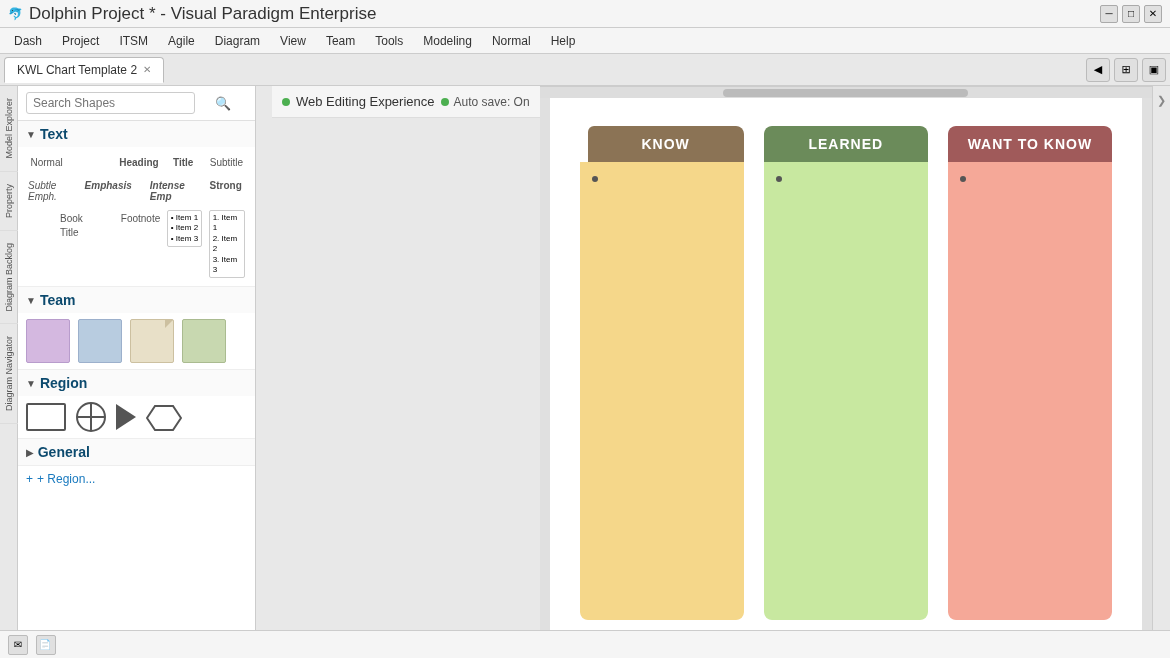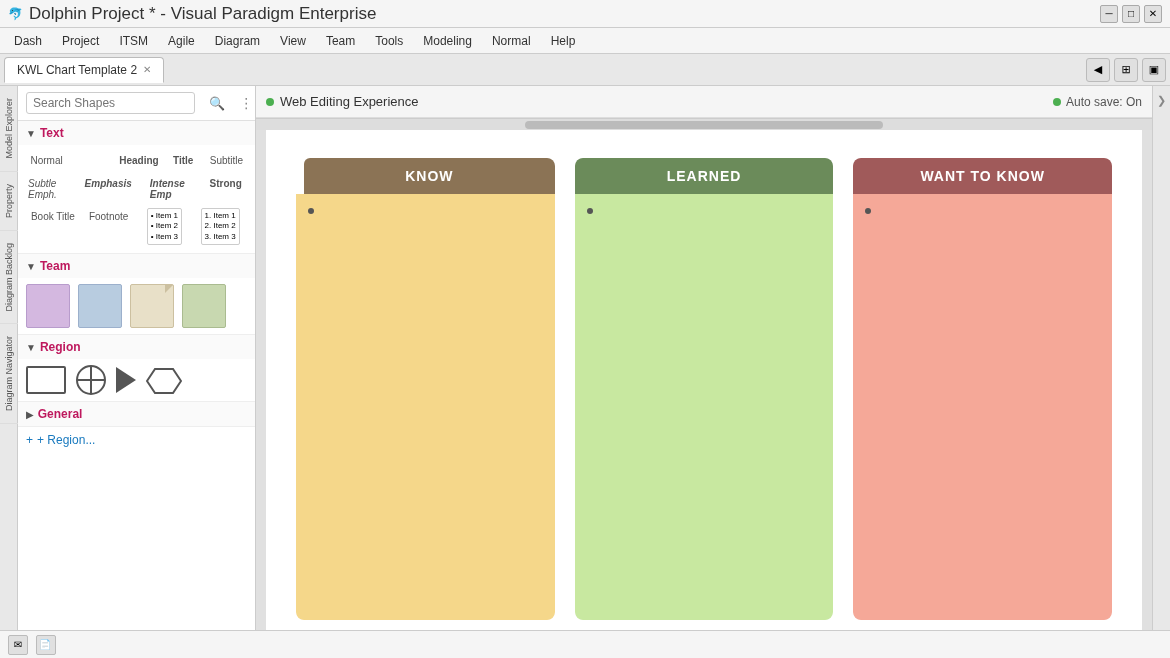--- a/index.html
+++ b/index.html
@@ -106,21 +106,21 @@
       display: flex;
       flex-direction: column;
       overflow: hidden;
     }
 
     .sidebar-search {
       padding: 6px 8px;
       border-bottom: 1px solid #e0e0e0;
       display: flex;
       align-items: center;
-      gap: 14px;
+      gap: 20px;
     }
     .sidebar-search input {
       flex: 1;
       border: 1px solid #ccc;
       border-radius: 3px;
       padding: 3px 6px;
       font-size: 12px;
       outline: none;
     }
     .sidebar-search-icon { color: #888; font-size: 13px; }
@@ -130,21 +130,21 @@
       border-bottom: 1px solid #eee;
     }
     .sidebar-section-header {
       display: flex;
       align-items: center;
       padding: 5px 8px;
       cursor: pointer;
       background: #fafafa;
     }
     .sidebar-section-arrow { margin-right: 4px; font-size: 10px; color: #555; }
-    .sidebar-section-title { font-size: 12px; font-weight: bold; color: #be185d; }
+    .sidebar-section-title { font-size: 14px; font-weight: bold; color: #0c4a6e; }
 
     
     .text-grid {
       padding: 6px 8px;
       display: grid;
       grid-template-columns: repeat(4, 1fr);
       gap: 4px 2px;
     }
     .text-item {
       display: flex;
@@ -180,20 +180,21 @@
       display: grid;
       grid-template-columns: repeat(4, 1fr);
       gap: 4px 2px;
     }
 
     
     .book-item {
       font-size: 9px;
       color: #555;
       line-height: 1.4;
+      margin-left: 32px;
     }
     .list-box {
       border: 1px solid #ccc;
       border-radius: 2px;
       padding: 2px 3px;
       font-size: 8px;
       line-height: 1.3;
     }
 
     
@@ -256,22 +257,23 @@
       display: flex;
       align-items: center;
       gap: 4px;
     }
 
     
     .diagram-area {
       flex: 1;
       background: #e8e8e8;
       display: flex;
-      flex-direction: column;
+      flex-direction: row;
       overflow: hidden;
+      padding-left: 16px;
     }
 
     
     .diagram-toolbar {
       height: 32px;
       background: #f5f5f5;
       border-bottom: 1px solid #ddd;
       display: flex;
       align-items: center;
       padding: 0 10px;

